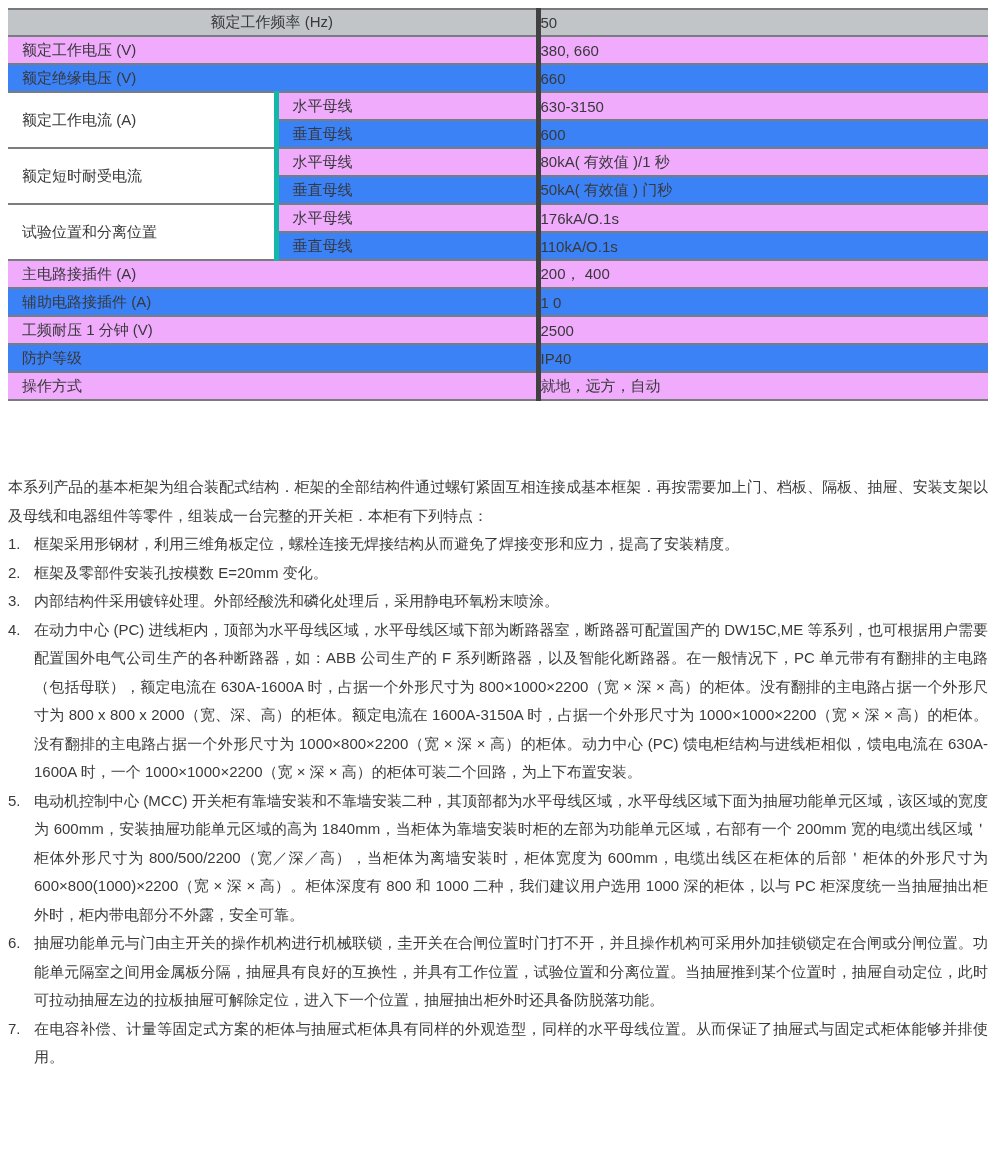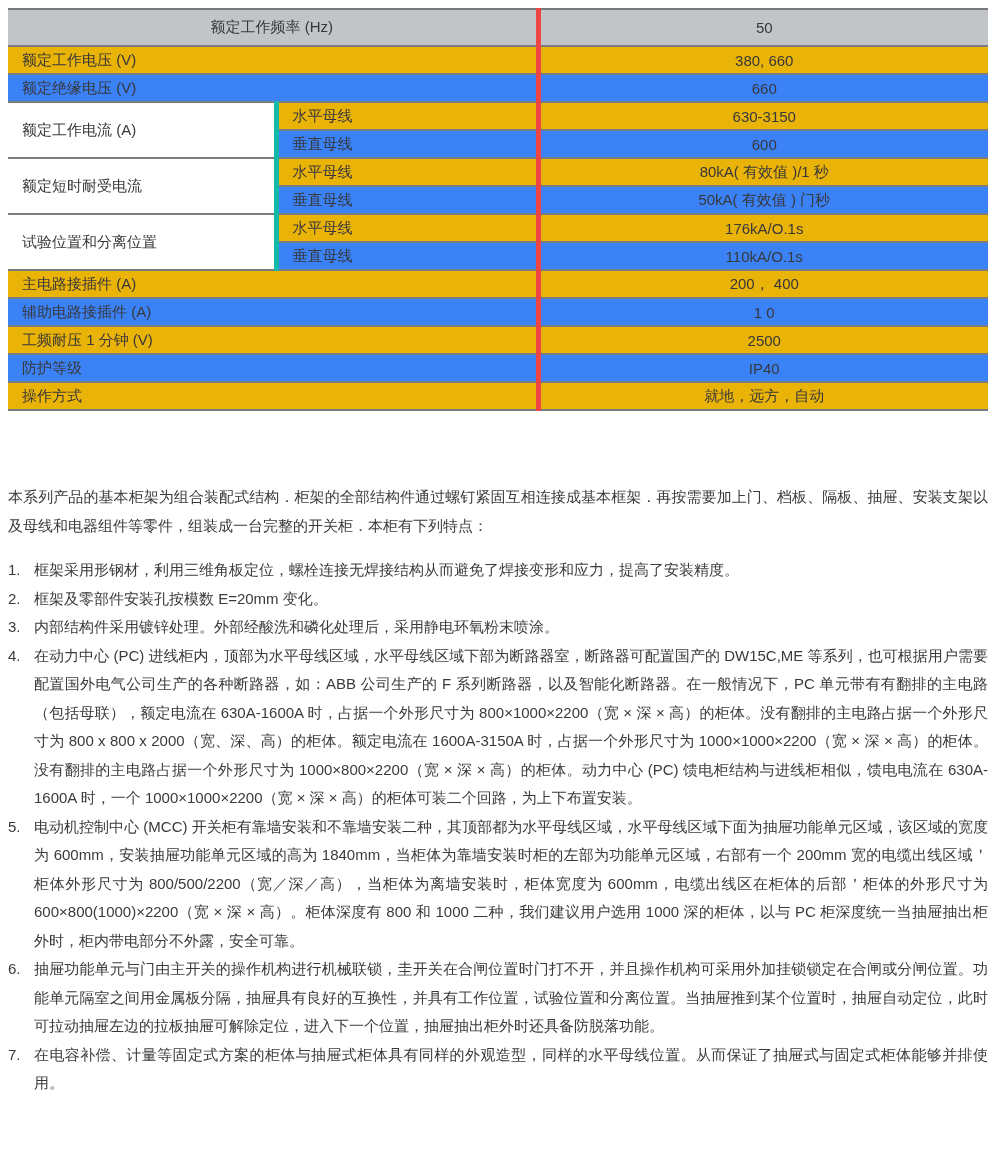--- a/index.html
+++ b/index.html
@@ -20,37 +20,37 @@
   table.params {
     width: 980px; border-collapse: collapse; table-layout: fixed;
     border-top: 2px solid #77797c;
     font-size: 15px; color: #38383a;
   }
   table.params td {
     border-bottom: 2px solid #7a7d80;
     height: 28px; vertical-align: middle;
     overflow: hidden; white-space: nowrap;
   }
-  tr.hd td { background: #c2c5c8; height: 37px; }
-  tr.w  td { background: #eab308; }
+  tr.hd td { background: #c2c5c8; height: 27px; }
+  tr.w  td { background: #f0abfc; }
   tr.g  td { background: #3b82f6; }
   td.merged { background: #ffffff !important; }
   td.lbl   { text-align: left; padding-left: 14px; }
   td.ctr   { text-align: center; }
   td.subl  { text-align: left; padding-left: 14px; border-left: 5px solid #14b8a6; }
-  td.val   { text-align: center; border-left: 5px solid #ef4444; }
+  td.val   { border-left: 5px solid #404040; }
 
   
   .features { margin-top: 72px; }
   .features .section-title { margin-bottom: 12px; }
   .body-text {
     font-size: 15px; line-height: 28.5px; text-align: justify;
     color: #3a3a3c;
   }
-  .intro { margin-bottom: 16px; }
+  .intro { margin-bottom: 0; }
   .feature-item { display: flex; }
   .feature-item .num {
     flex: 0 0 26px; white-space: nowrap;
   }
   .feature-item .txt { flex: 1 1 auto; text-align: justify; }
 </style>
 </head>
 <body>
 
 <div class="page">

